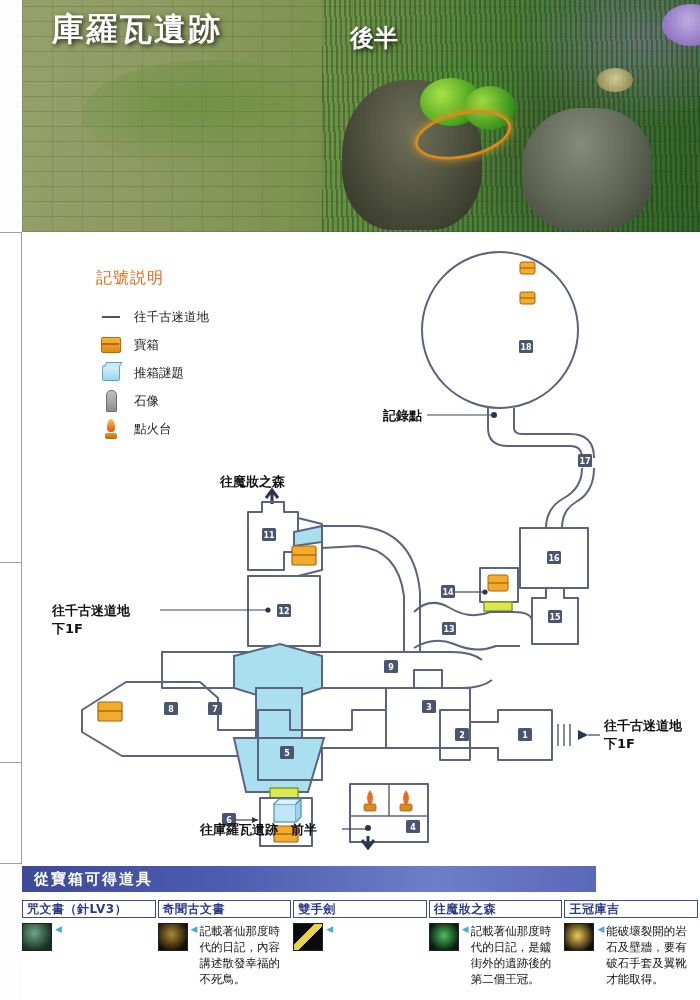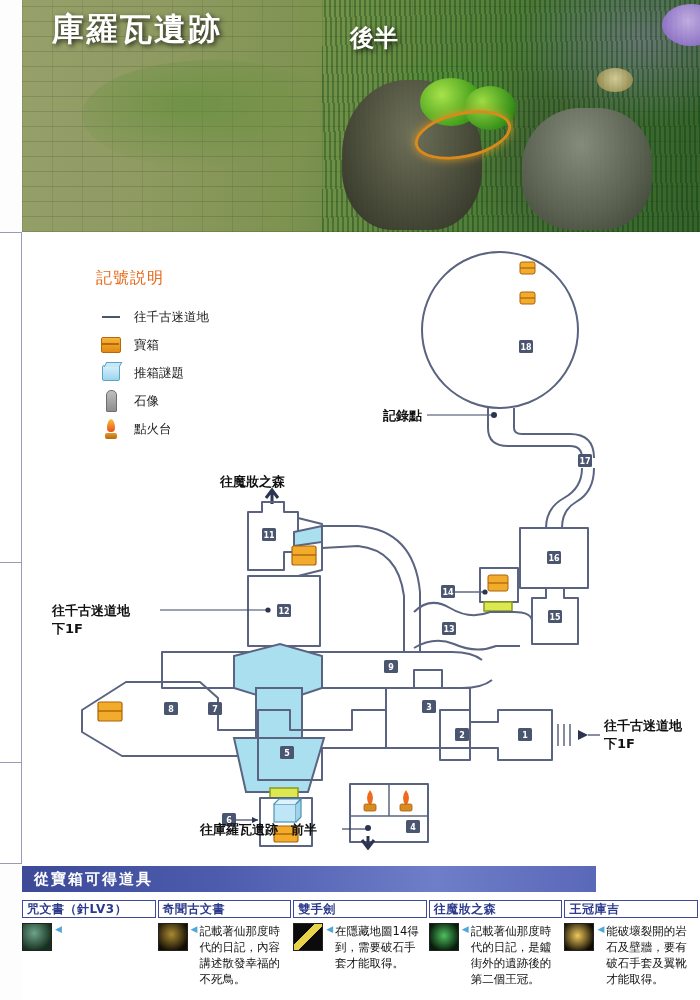--- a/index.html
+++ b/index.html
@@ -366,21 +366,20 @@
     </div>
   </div>
 
   <div class="item-card">
     <div class="item-head">
       <span>雙手劍</span>
     </div>
     <div class="item-body">
       <div class="item-thumb" style="background:linear-gradient(135deg,#0b0b0b 0 38%,#e8d24a 38% 56%,#0b0b0b 56%);"></div>
       <div class="item-arrow">◀</div>
-      <div class="item-desc">在隱藏地圖14得到，需要破石手套才能取得。</div>
     </div>
   </div>
 
   <div class="item-card">
     <div class="item-head">
       <span>往魔妝之森</span>
     </div>
     <div class="item-body">
       <div class="item-thumb" style="background:radial-gradient(circle at 50% 45%,#4fbf5e,#071c0b 78%);"></div>
       <div class="item-arrow">◀</div>

